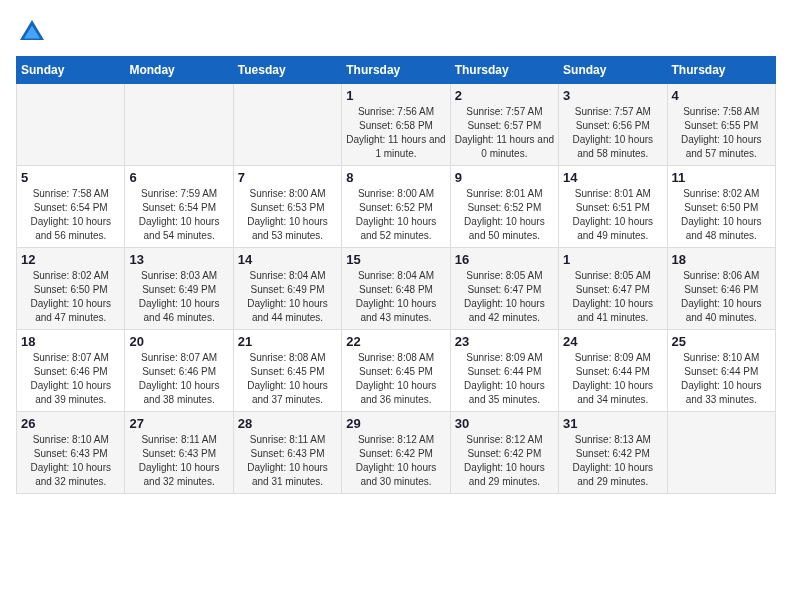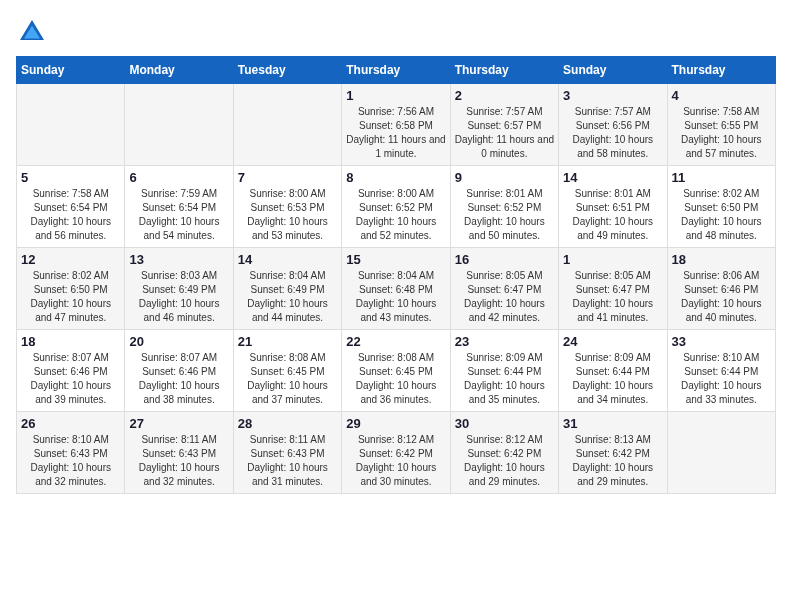--- a/index.html
+++ b/index.html
@@ -236,21 +236,21 @@
         </td>
         <td>
           <div class="day-number">23</div>
           <div class="day-info">Sunrise: 8:09 AM<br>Sunset: 6:44 PM<br>Daylight: 10 hours and 35 minutes.</div>
         </td>
         <td>
           <div class="day-number">24</div>
           <div class="day-info">Sunrise: 8:09 AM<br>Sunset: 6:44 PM<br>Daylight: 10 hours and 34 minutes.</div>
         </td>
         <td>
-          <div class="day-number">33</div>
+          <div class="day-number">25</div>
           <div class="day-info">Sunrise: 8:10 AM<br>Sunset: 6:44 PM<br>Daylight: 10 hours and 33 minutes.</div>
         </td>
       </tr>
       <tr class="row-group-odd">
         <td>
           <div class="day-number">26</div>
           <div class="day-info">Sunrise: 8:10 AM<br>Sunset: 6:43 PM<br>Daylight: 10 hours and 32 minutes.</div>
         </td>
         <td>
           <div class="day-number">27</div>

